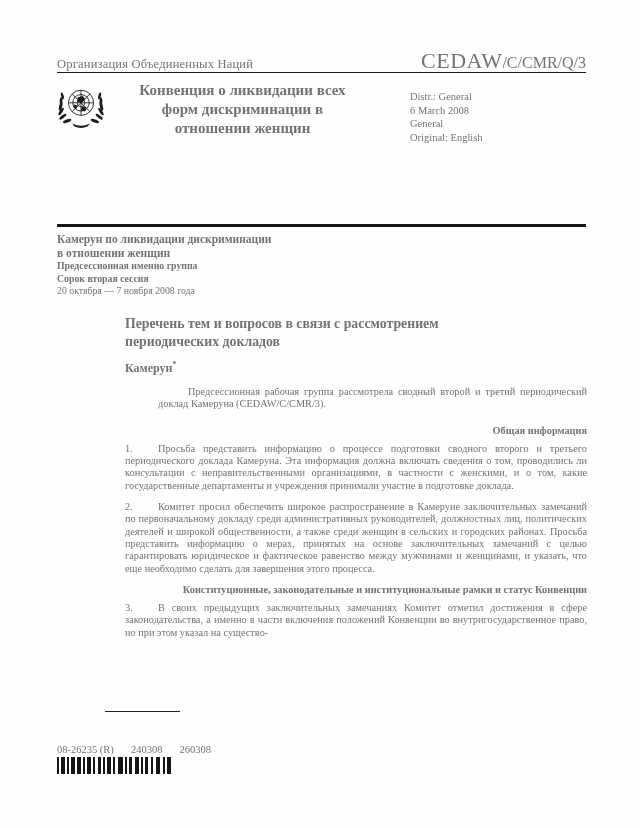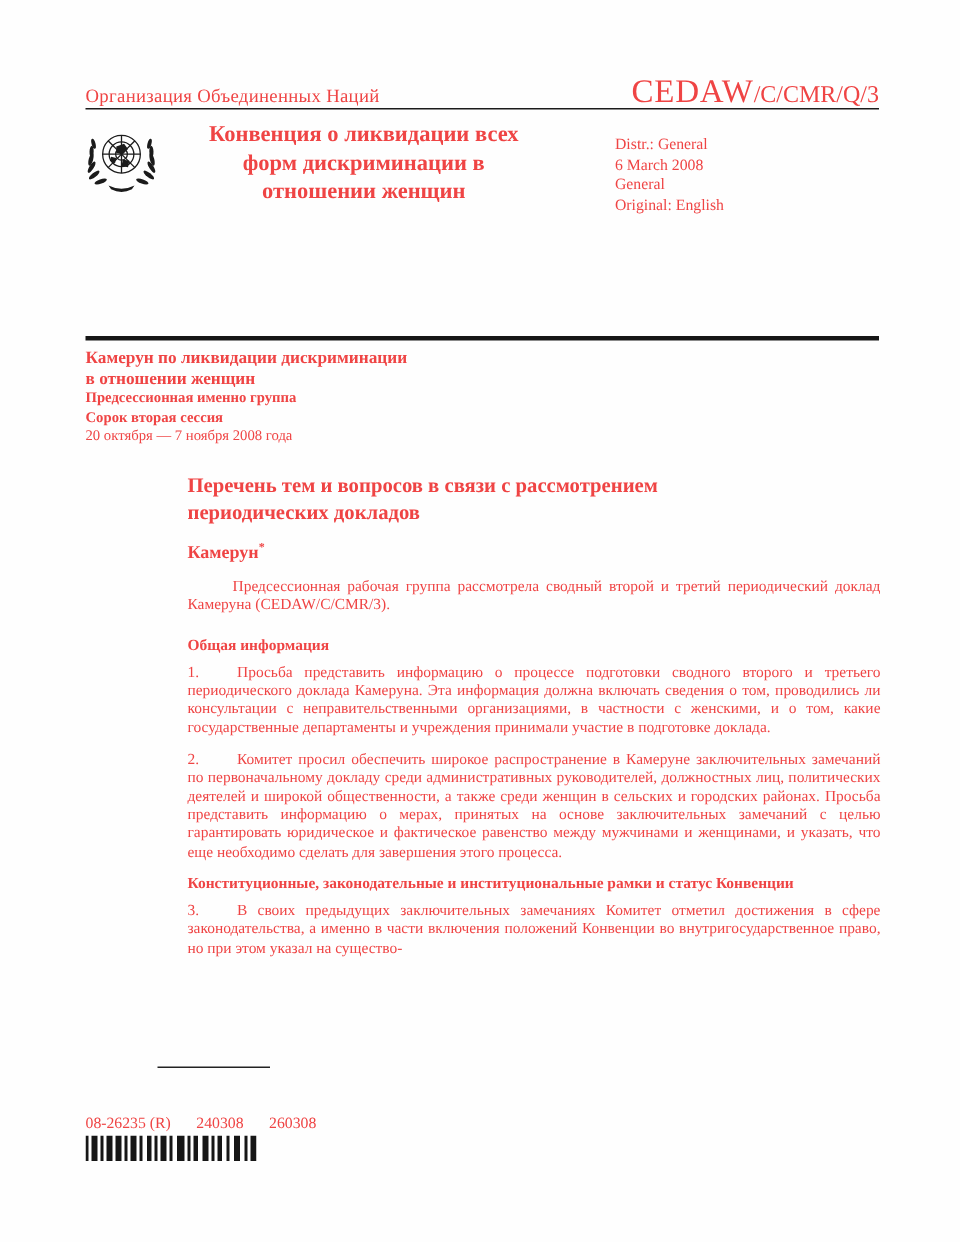--- a/index.html
+++ b/index.html
@@ -1,19 +1,19 @@
 <!DOCTYPE html>
 <html><head>
 <meta charset="utf-8">
 <style>
   * { margin:0; padding:0; box-sizing:border-box; }
   html,body { background:#e8e8e8; }
   .page {
     position:relative; width:640px; height:828px; background:#fefefe;
-    font-family:"Liberation Serif","DejaVu Serif",serif; color:#ef4444;
+    font-family:"Liberation Serif","DejaVu Serif",serif; color:#737373;
     overflow:hidden; margin:0 auto;
   }
   
   .masthead { position:absolute; left:57px; right:54px; top:48px;
     display:flex; justify-content:space-between; align-items:baseline; }
   .org-name { font-size:12.5px; letter-spacing:.2px; }
   .doc-symbol { white-space:nowrap; }
   .sym-main { font-size:22px; letter-spacing:.5px; }
   .sym-suffix { font-size:16px; }
   .rule-thin { position:absolute; left:57px; right:54px; top:72px;
@@ -32,22 +32,22 @@
   .cmte-sub  { font-size:9.8px; font-weight:bold; line-height:12.5px; }
   .cmte-dates{ font-size:9.8px; line-height:12.5px; }
   
   .doc-title { position:absolute; left:125px; top:315px; width:390px;
     font-size:13.8px; font-weight:bold; line-height:18px; }
   .country { position:absolute; left:125px; top:360px;
     font-size:12px; font-weight:bold; }
   .country sup { font-size:8px; }
   .bodycol { position:absolute; left:125px; top:386px; width:462px;
     font-size:10.3px; line-height:12.3px; text-align:justify; }
-  .intro { text-indent:30px; margin-bottom:14px; }
-  .sec-head { font-weight:bold; text-align:left; margin-bottom:6px; }
+  .intro { text-indent:30px; margin-bottom:14px;margin-left:33px; }
+  .sec-head { font-weight:bold; text-align:right; margin-bottom:6px; }
   .para { margin-bottom:9px; }
   .pnum { display:inline-block; width:33px; }
   
   .fn-rule { position:absolute; left:105px; top:711px; width:75px;
     border-top:1px solid #222; }
   .footnote { position:absolute; left:120px; top:717px; width:330px;
     font-size:8.8px; }
   .footnote sup { font-size:7px; }
   
   .footer-id { position:absolute; left:57px; top:744px; font-size:10.5px;

